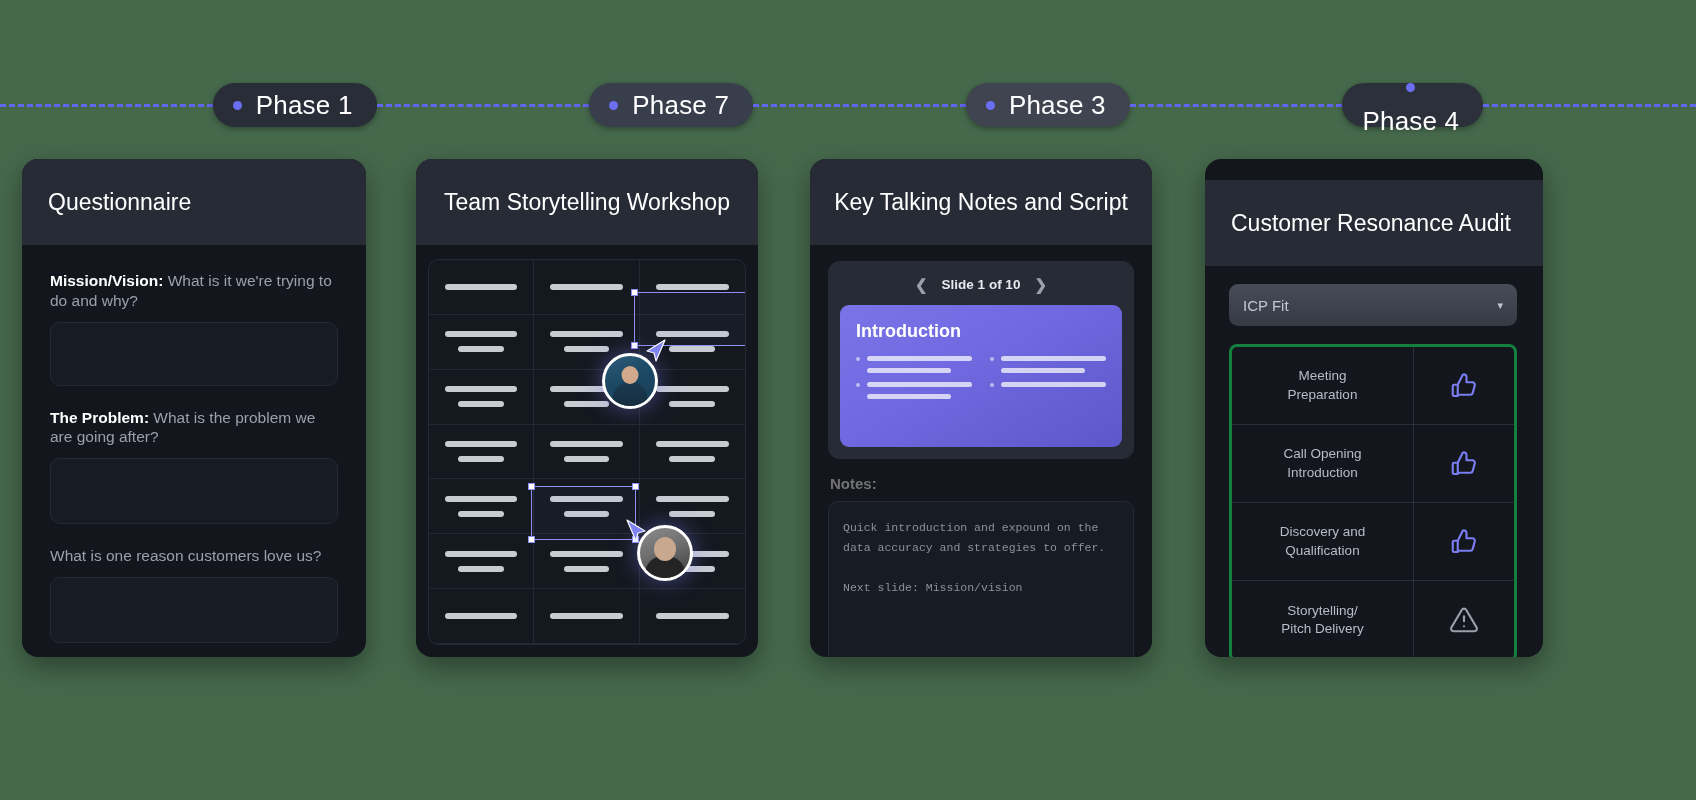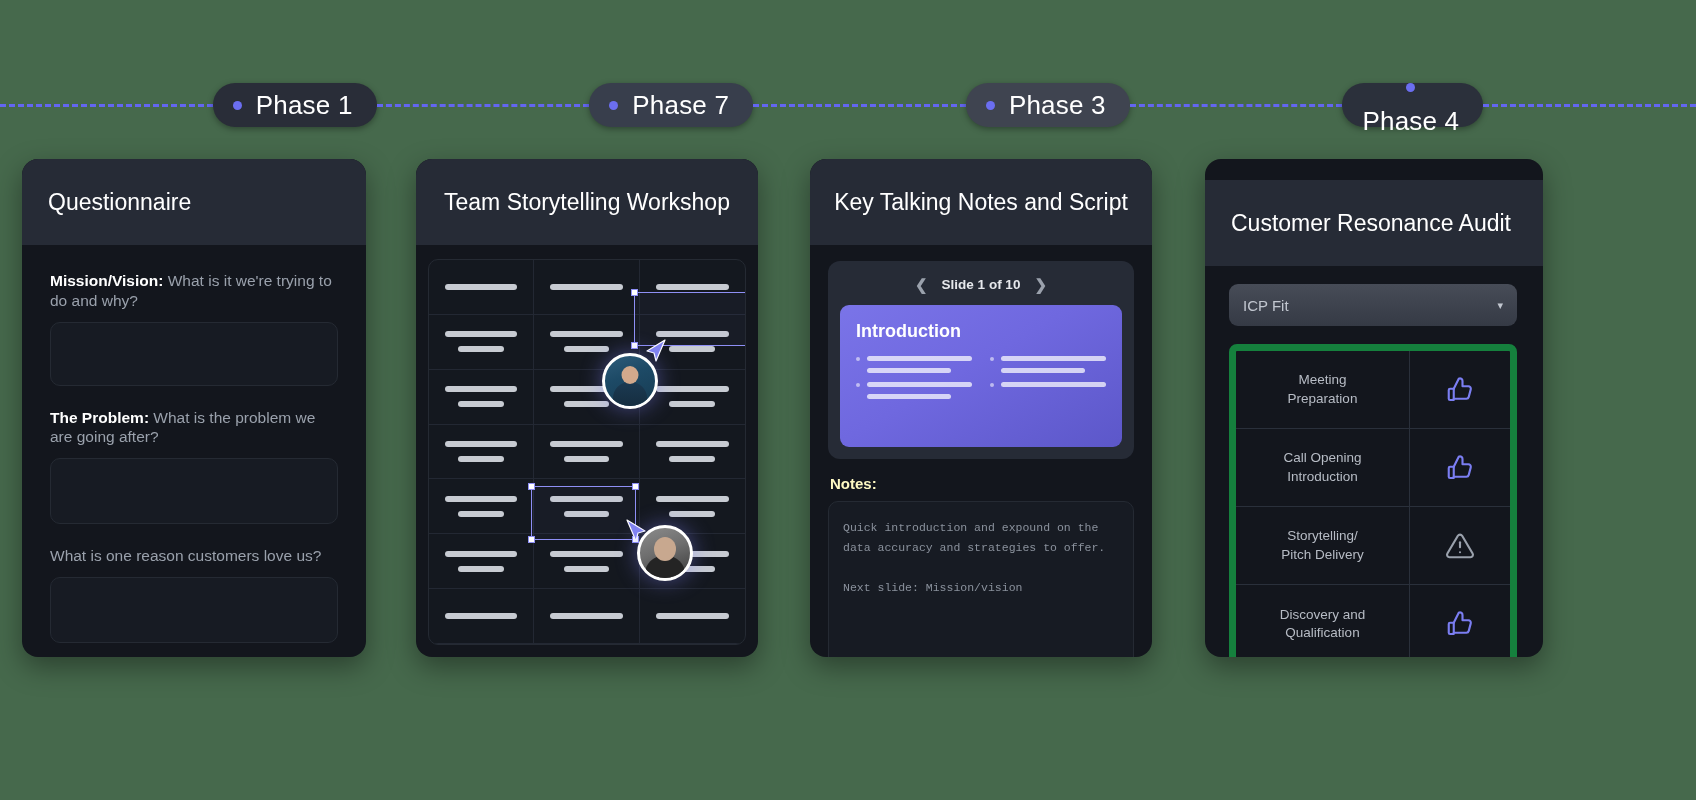--- a/index.html
+++ b/index.html
@@ -244,21 +244,21 @@
   .blt { display: flex; align-items: center; gap: 7px; margin-bottom: 7px; }
   .blt i {
     width: 4px; height: 4px; border-radius: 50%;
     background: rgba(255,255,255,.55);
     flex: 0 0 auto;
   }
   .blt .ln { height: 5px; border-radius: 3px; background: rgba(255,255,255,.72); flex:1; }
   .sub-ln { height: 5px; border-radius: 3px; background: rgba(255,255,255,.72); margin: 0 0 9px 11px; width: 72%; }
 
   .notes-label {
-    color: #fef9c3; font-size: 15px; font-weight: 700;
+    color: #737373; font-size: 15px; font-weight: 700;
     margin: 16px 0 9px 2px;
   }
   .notes-box {
     border: 1px solid #252a33;
     border-radius: 10px;
     background: #171b23;
     height: 172px;
     padding: 16px 14px;
     font-family: "Liberation Mono", monospace;
     font-size: 11.5px;
@@ -277,21 +277,21 @@
     background: linear-gradient(180deg,#474c57,#353a45);
     display: flex;
     align-items: center;
     padding: 0 14px;
     color: #c2c7d0;
     font-size: 15px;
   }
   .select .caret { margin-left: auto; font-size: 11px; color: #c2c7d0; }
   .audit-table {
     margin-top: 18px;
-    border: 7px solid #15803d;
+    border: 3px solid #15803d;
     border-radius: 8px;
     overflow: hidden;
   }
   .audit-row {
     display: flex;
     border-bottom: 1px solid #2a303b;
     min-height: 78px;
   }
   .audit-row:last-child { border-bottom: none; }
   .audit-name {
@@ -577,39 +577,39 @@
 Introduction</div>
           <div class="audit-icon">
             <svg width="30" height="30" viewBox="0 0 24 24" fill="none" stroke="#7b7ef2" stroke-width="1.7" stroke-linecap="round" stroke-linejoin="round">
               <path d="M7 11v9H4a1 1 0 0 1-1-1v-7a1 1 0 0 1 1-1h3z"></path>
               <path d="M7 11l4-8a2 2 0 0 1 3 1.8V9h4.6a2 2 0 0 1 2 2.5l-1.6 6A2 2 0 0 1 17 19H7"></path>
             </svg>
           </div>
         </div>
 
         <div class="audit-row">
+          <div class="audit-name">Discovery and
+Qualification</div>
+          <div class="audit-icon">
+            <svg width="30" height="30" viewBox="0 0 24 24" fill="none" stroke="#7b7ef2" stroke-width="1.7" stroke-linecap="round" stroke-linejoin="round">
+              <path d="M7 11v9H4a1 1 0 0 1-1-1v-7a1 1 0 0 1 1-1h3z"></path>
+              <path d="M7 11l4-8a2 2 0 0 1 3 1.8V9h4.6a2 2 0 0 1 2 2.5l-1.6 6A2 2 0 0 1 17 19H7"></path>
+            </svg>
+          </div>
+        </div>
+
+        <div class="audit-row">
           <div class="audit-name">Storytelling/
 Pitch Delivery</div>
           <div class="audit-icon">
             <svg width="30" height="30" viewBox="0 0 24 24" fill="none" stroke="#9aa1ac" stroke-width="1.7" stroke-linecap="round" stroke-linejoin="round">
               <path d="M10.3 3.8 1.9 18a2 2 0 0 0 1.7 3h16.8a2 2 0 0 0 1.7-3L13.7 3.8a2 2 0 0 0-3.4 0z"></path>
               <line x1="12" y1="9" x2="12" y2="13"></line>
               <line x1="12" y1="17" x2="12.01" y2="17"></line>
             </svg>
           </div>
         </div>
 
-        <div class="audit-row">
-          <div class="audit-name">Discovery and
-Qualification</div>
-          <div class="audit-icon">
-            <svg width="30" height="30" viewBox="0 0 24 24" fill="none" stroke="#7b7ef2" stroke-width="1.7" stroke-linecap="round" stroke-linejoin="round">
-              <path d="M7 11v9H4a1 1 0 0 1-1-1v-7a1 1 0 0 1 1-1h3z"></path>
-              <path d="M7 11l4-8a2 2 0 0 1 3 1.8V9h4.6a2 2 0 0 1 2 2.5l-1.6 6A2 2 0 0 1 17 19H7"></path>
-            </svg>
-          </div>
-        </div>
-
       </div>
     </div>
   </div>
 
 </div>
 
 </body></html>

